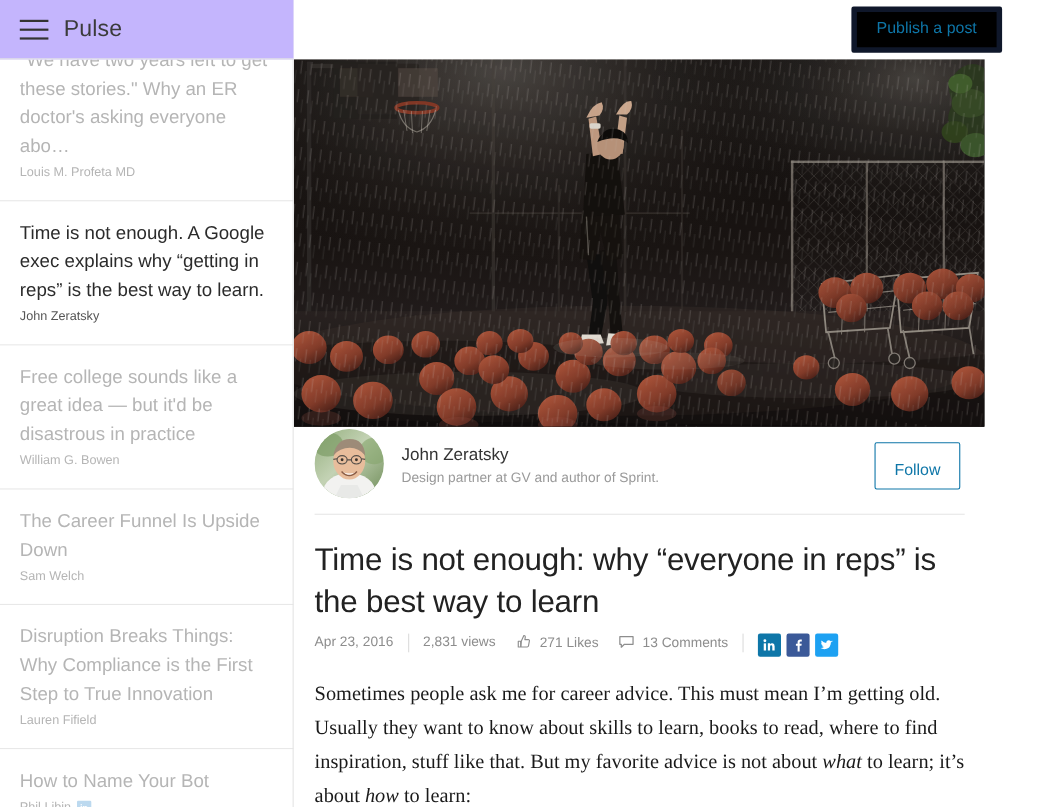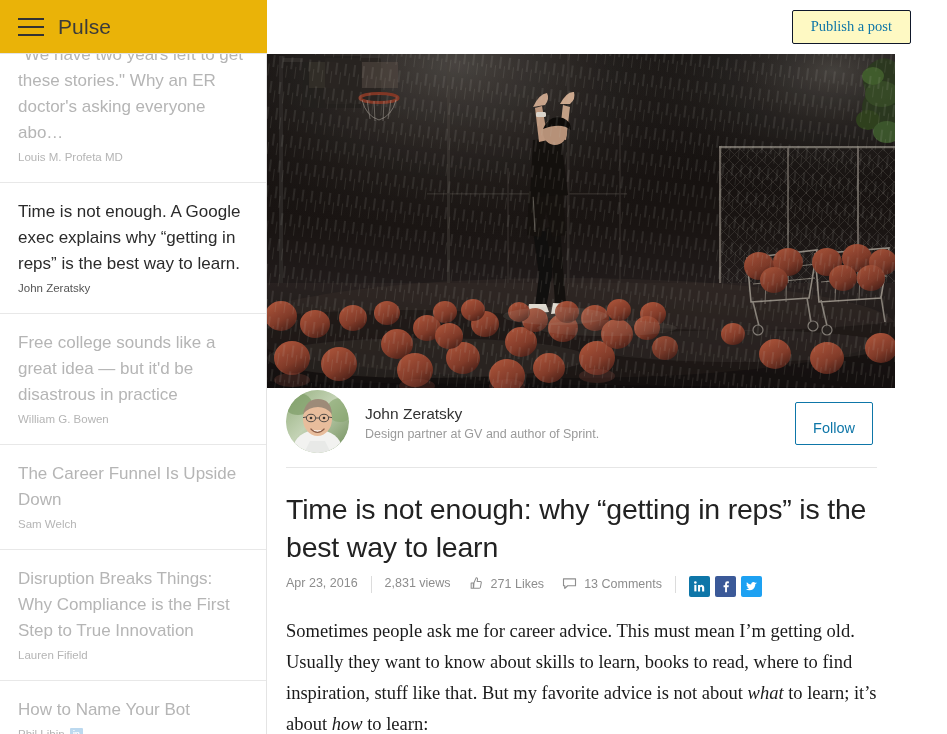--- a/index.html
+++ b/index.html
@@ -20,21 +20,21 @@
     background: #ffffff;
     overflow: hidden;
   }
 
   
   .topbar {
     position: absolute;
     top: 0; left: 0;
     width: 267px;
     height: 54px;
-    background: #eab308;
+    background: #c4b5fd;
     border-bottom: 1px solid #e4e4e4;
     display: flex;
     align-items: center;
     padding-left: 18px;
     z-index: 30;
   }
   .hamburger {
     width: 26px; height: 18px;
     display: flex; flex-direction: column;
     justify-content: space-between;
@@ -62,28 +62,28 @@
     width: 680px;
     height: 54px;
     display: flex;
     align-items: center;
     justify-content: flex-end;
     padding-right: 36px;
     background: #ffffff;
     z-index: 40;
   }
   .publish-btn {
-    border: 1px solid #0f172a;
+    border: 5px solid #0f172a;
     color: #0e76a8;
-    background: #fef9c3;
+    background: #000000;
     font-size: 14.5px;
     padding: 8px 18px 9px;
     border-radius: 2px;
     cursor: pointer;
-    font-family: Liberation Serif, serif;
+    font-family: Liberation Sans, sans-serif;
     line-height: 1;
     white-space: nowrap;
   }
 
   
   .sidebar {
     position: absolute;
     top: 54px; left: 0;
     width: 267px;
     height: 680px;
@@ -552,21 +552,21 @@
             </g>
           </svg>
         </div>
         <div class="author-meta">
           <div class="author-name">John Zeratsky</div>
           <div class="author-desc">Design partner at GV and author of Sprint.</div>
         </div>
         <button class="follow-btn">Follow</button>
       </div>
 
-      <h1 class="article-title">Time is not enough: why “getting in reps” is the best way to learn</h1>
+      <h1 class="article-title">Time is not enough: why “everyone in reps” is the best way to learn</h1>
 
       <div class="meta-row">
         <span class="meta-item">Apr 23, 2016</span>
         <span class="meta-sep"></span>
         <span class="meta-item">2,831 views</span>
         <span class="meta-item">
           <span class="meta-icon">
             <svg width="15" height="15" viewBox="0 0 16 16" aria-hidden="true">
               <path d="M5.3 7.2 L7.6 2.0 q1.6 -0.3 1.5 1.5 l-0.4 2.4 l3.4 0 q1.2 0 1.0 1.2 l-0.9 4.9 q-0.2 1.0 -1.3 1.0 l-6.0 0 z
                        M2.3 7.4 l2.3 0 l0 5.6 l-2.3 0 z" fill="none" stroke="#8d8d8d" stroke-width="1.1" stroke-linejoin="round"></path>

